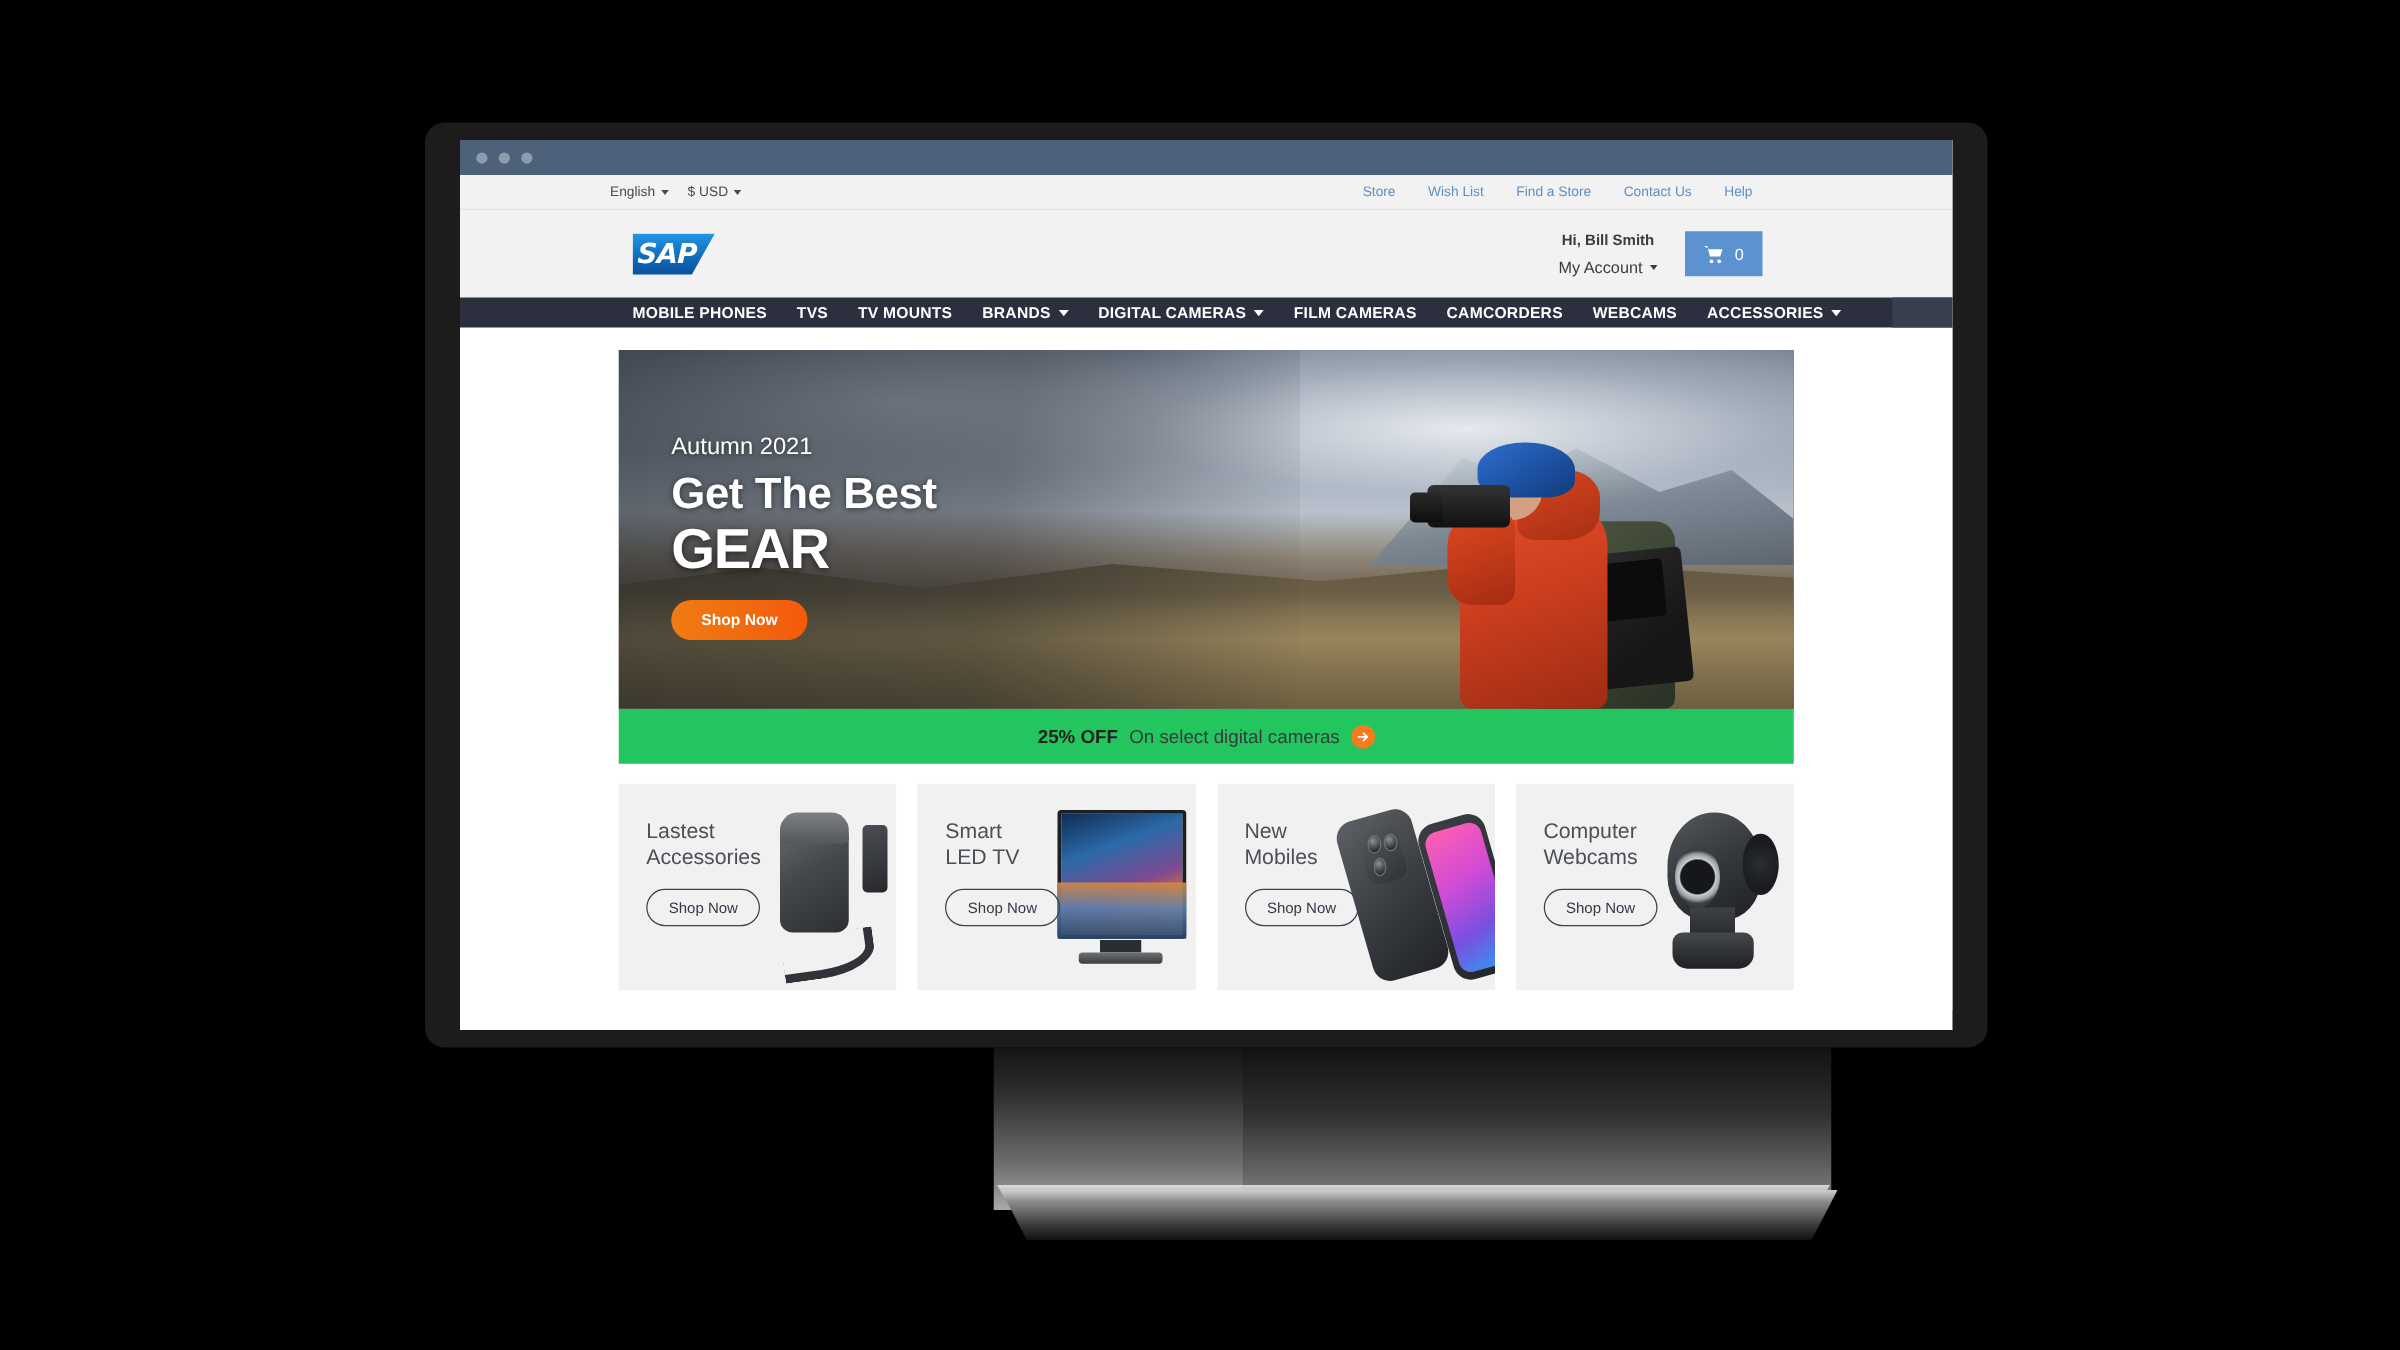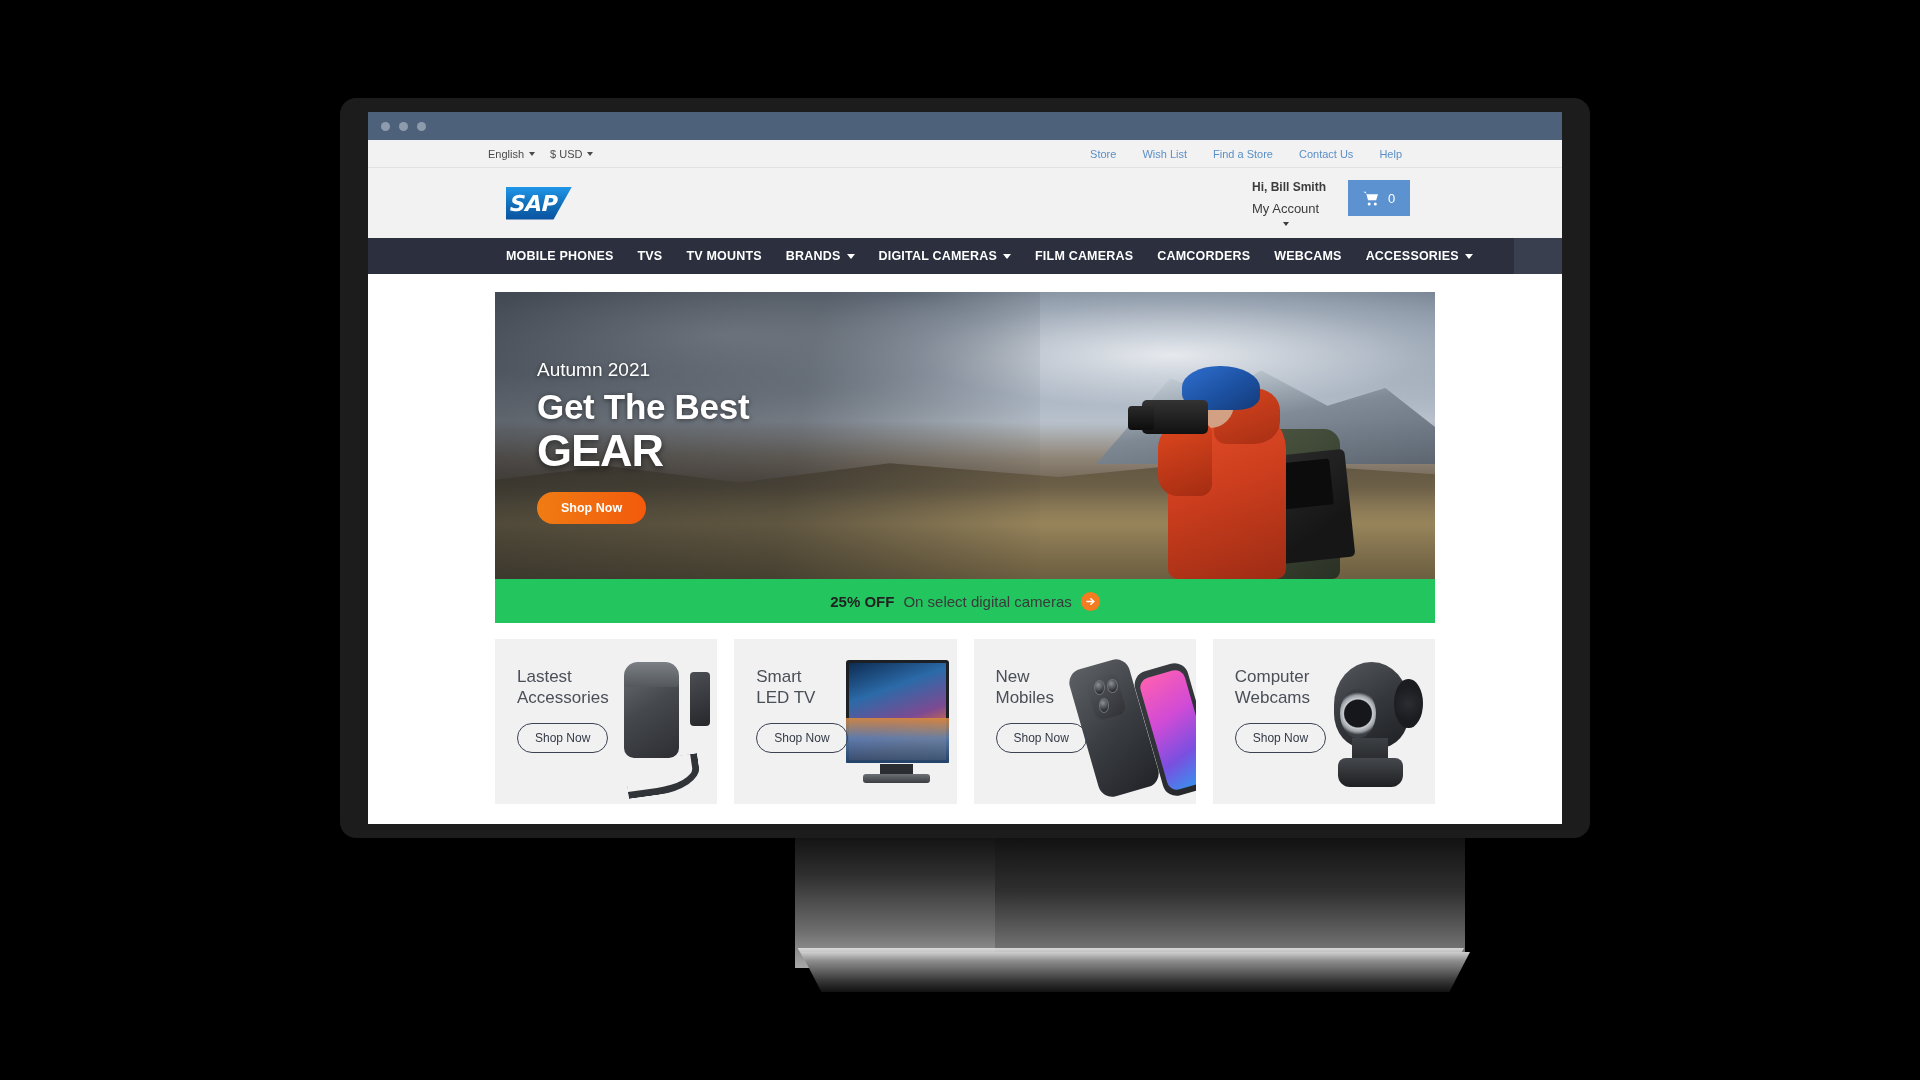--- a/index.html
+++ b/index.html
@@ -218,38 +218,37 @@
     font-weight: bold;
     align-self: center;
   }
   #my-account {
     font-size: 13px;
     color: #3c3c3c;
     display: flex;
     align-items: center;
     gap: 6px;
     cursor: pointer;
-    flex-direction: column;
   }
   #cart-button {
     background: #5b92cf;
     width: 62px;
     height: 36px;
     display: flex;
     align-items: center;
     justify-content: center;
     gap: 8px;
     color: #fff;
     font-size: 13px;
     cursor: pointer;
   }
 
   
   #main-nav {
-    height: 36px;
+    height: 24px;
     background: #2b2f3e;
     display: flex;
     align-items: center;
     padding-left: 138px;
     gap: 24px;
     position: relative;
   }
   .nav-item {
     color: #ffffff;
     font-size: 12.5px;

